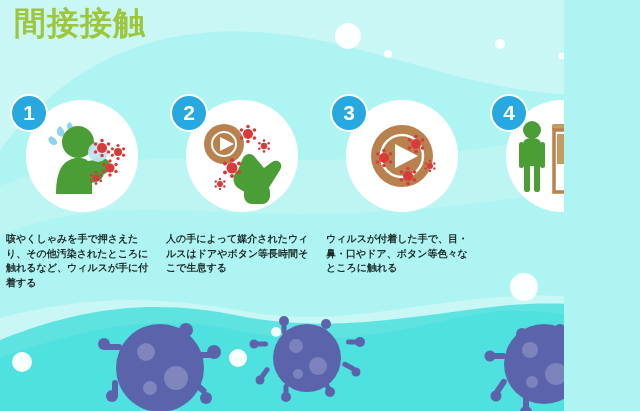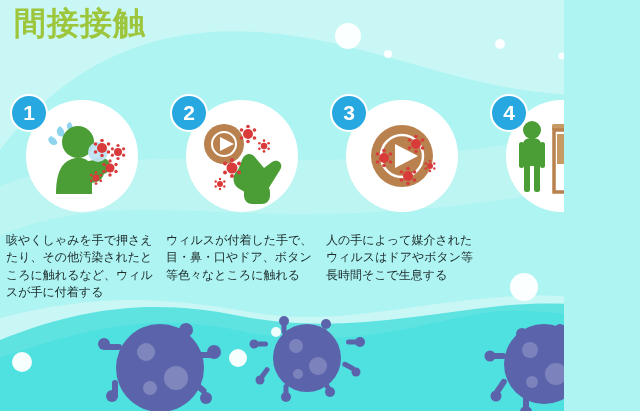--- a/index.html
+++ b/index.html
@@ -63,23 +63,23 @@
 
   
   .captions{
     position:absolute;left:0;top:232px;width:640px;height:78px;
     display:flex;z-index:5;
   }
   .cap{
     width:160px;
     padding:0 6px 0 6px;
     box-sizing:border-box;
-    font-size:12px;
+    font-size:10px;
     line-height:1.45;
-    font-weight:400;
+    font-weight:700;
     color:#1d2b2b;
     letter-spacing:0px;
   }
   .cap p{margin:0;}
 </style>
 </head>
 <body>
 
 <div id="poster">
 
@@ -412,20 +412,20 @@
       </svg>
       <div class="badge">4</div>
     </div>
   </div>
 
   <div class="captions">
     <div class="cap">
       <p>咳やくしゃみを手で押さえたり、その他汚染されたところに触れるなど、ウィルスが手に付着する</p>
     </div>
     <div class="cap">
+      <p>人の手によって媒介されたウィルスはドアやボタン等長時間そこで生息する</p>
+    </div>
+    <div class="cap">
       <p>ウィルスが付着した手で、目・鼻・口やドア、ボタン等色々なところに触れる</p>
     </div>
-    <div class="cap">
-      <p>人の手によって媒介されたウィルスはドアやボタン等長時間そこで生息する</p>
-    </div>
   </div>
 
 </div>
 
 </body></html>

